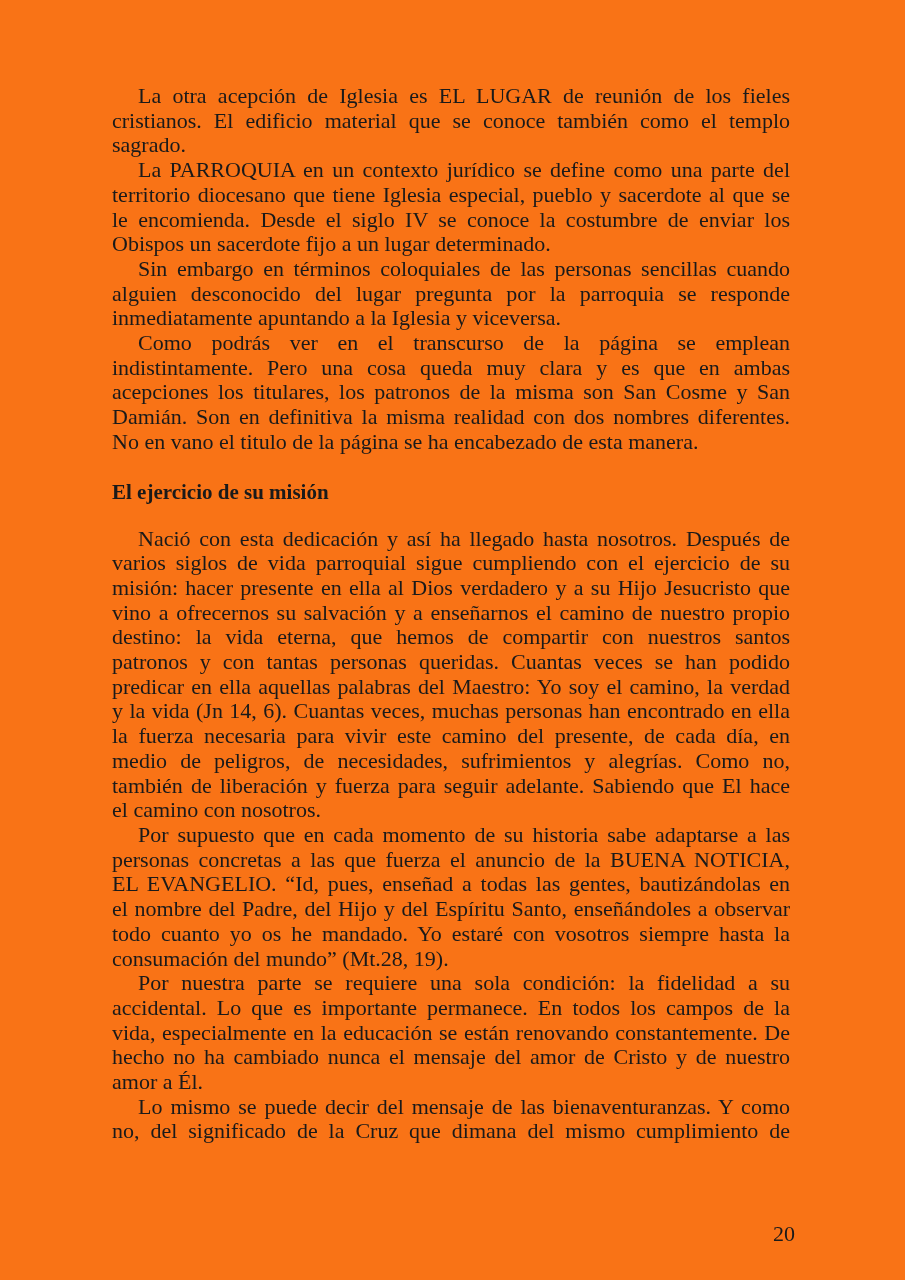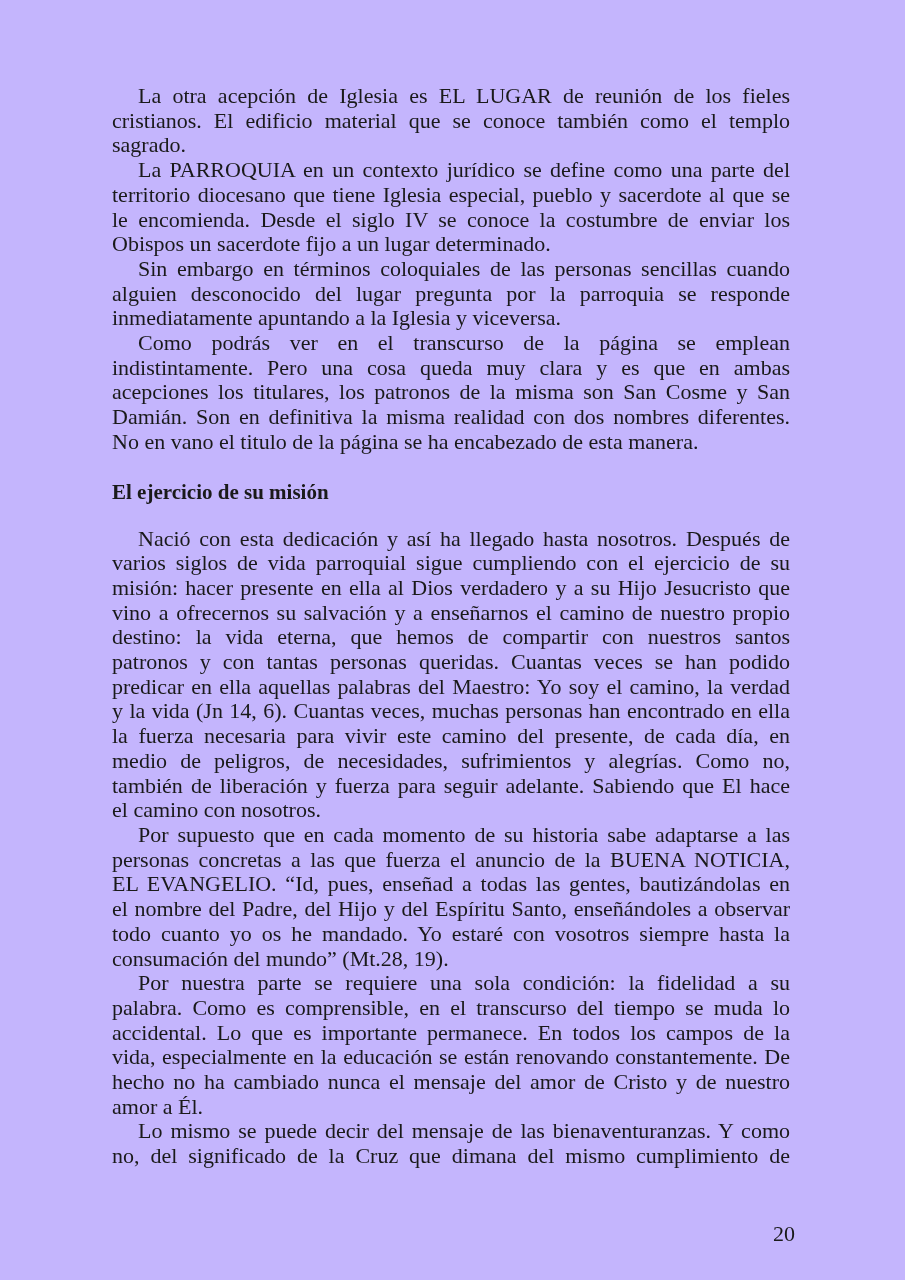--- a/index.html
+++ b/index.html
@@ -4,21 +4,21 @@
 <style>
   html, body {
     margin: 0;
     padding: 0;
     background: #ffffff;
   }
   .page {
     position: relative;
     width: 905px;
     height: 1280px;
-    background: #c4b5fd;
+    background: #f97316;
     overflow: hidden;
     font-family: "Liberation Serif", serif;
     color: #1a1a1a;
   }
   .content {
     position: absolute;
     left: 112px;
     top: 84px;
     width: 678px;
     font-size: 22px;
@@ -97,21 +97,20 @@
       <div class="para">
         <div class="line first">Por supuesto que en cada momento de su historia sabe adaptarse a las</div>
         <div class="line">personas concretas a las que  fuerza el anuncio de la BUENA NOTICIA,</div>
         <div class="line">EL EVANGELIO. “Id, pues, enseñad a todas las gentes, bautizándolas en</div>
         <div class="line">el nombre del Padre, del Hijo y del Espíritu Santo, enseñándoles a observar</div>
         <div class="line">todo cuanto yo os he mandado. Yo estaré con vosotros siempre hasta la</div>
         <div class="line last">consumación del mundo” (Mt.28, 19).</div>
       </div>
       <div class="para">
         <div class="line first">Por nuestra parte se requiere una sola condición: la fidelidad a su</div>
-        <div class="line">palabra. Como es comprensible, en el transcurso del tiempo se muda lo</div>
         <div class="line">accidental. Lo que es importante permanece. En todos los campos de la</div>
         <div class="line">vida, especialmente en la educación se están renovando constantemente. De</div>
         <div class="line">hecho no ha cambiado nunca el mensaje del amor de Cristo y de nuestro</div>
         <div class="line last">amor a Él.</div>
       </div>
       <div class="para">
         <div class="line first">Lo mismo se puede decir del mensaje de las bienaventuranzas. Y como</div>
         <div class="line">no, del  significado de la Cruz que dimana del mismo cumplimiento de</div>
       </div>
     </div>

